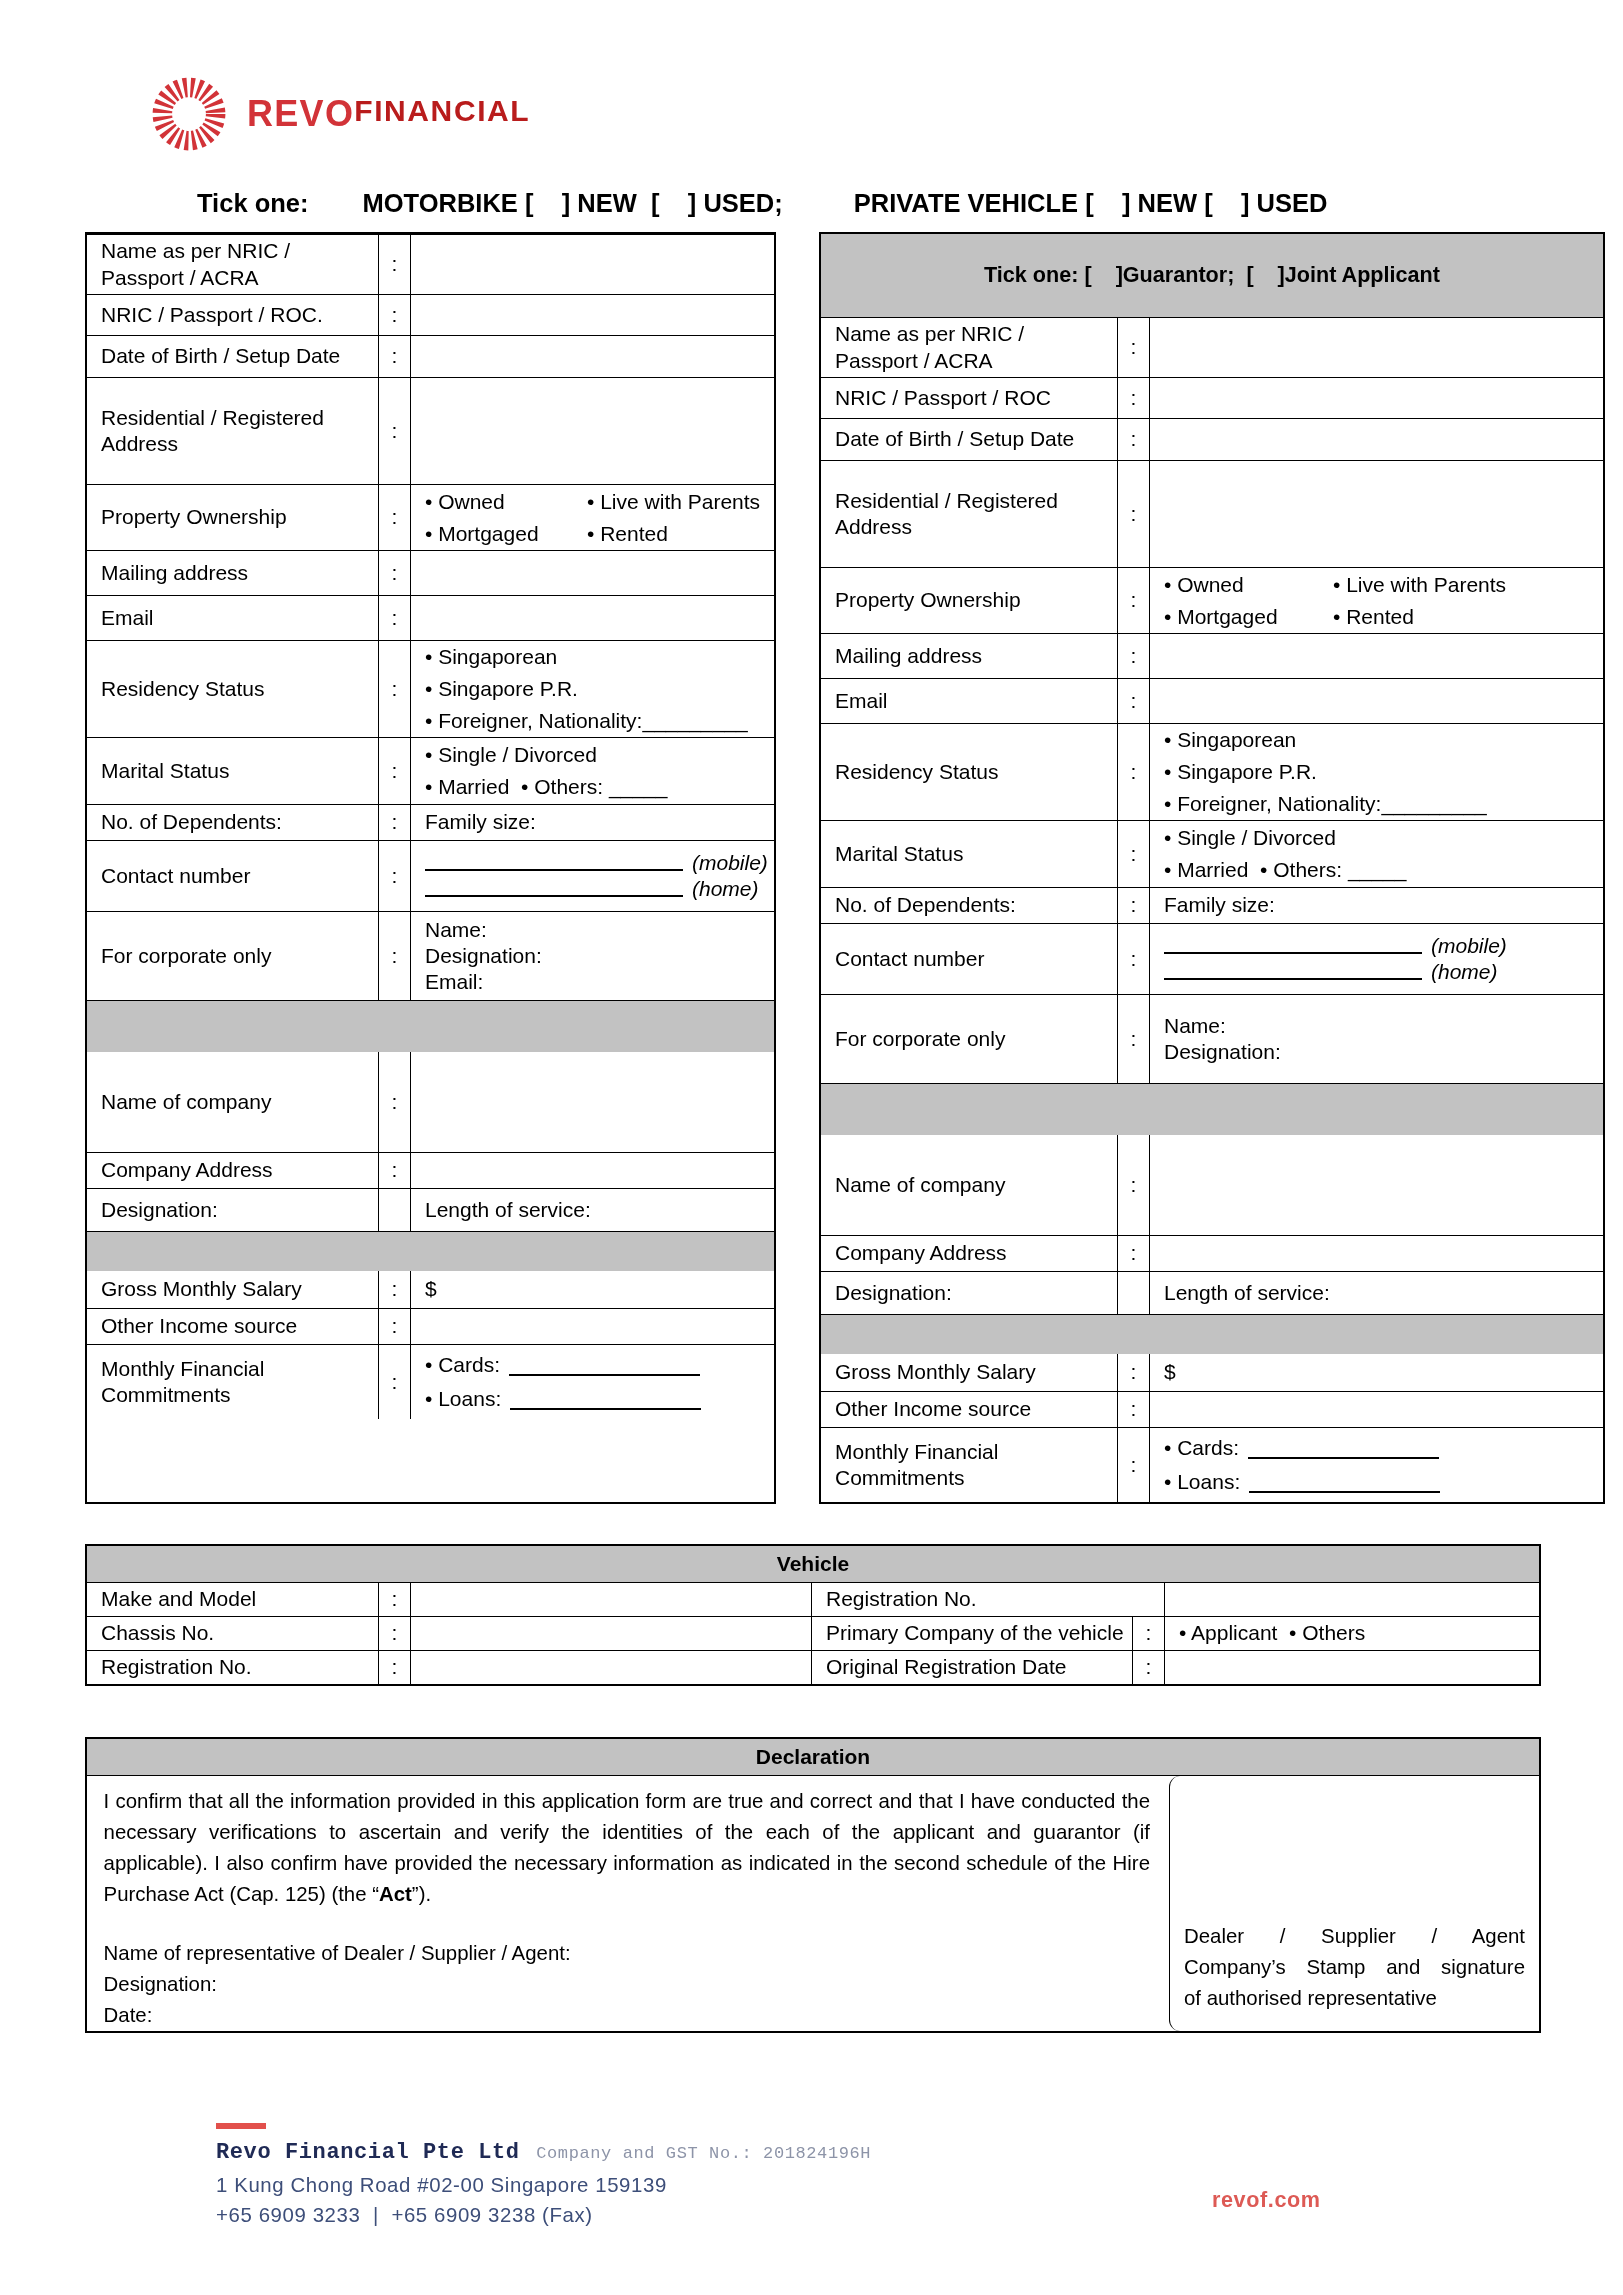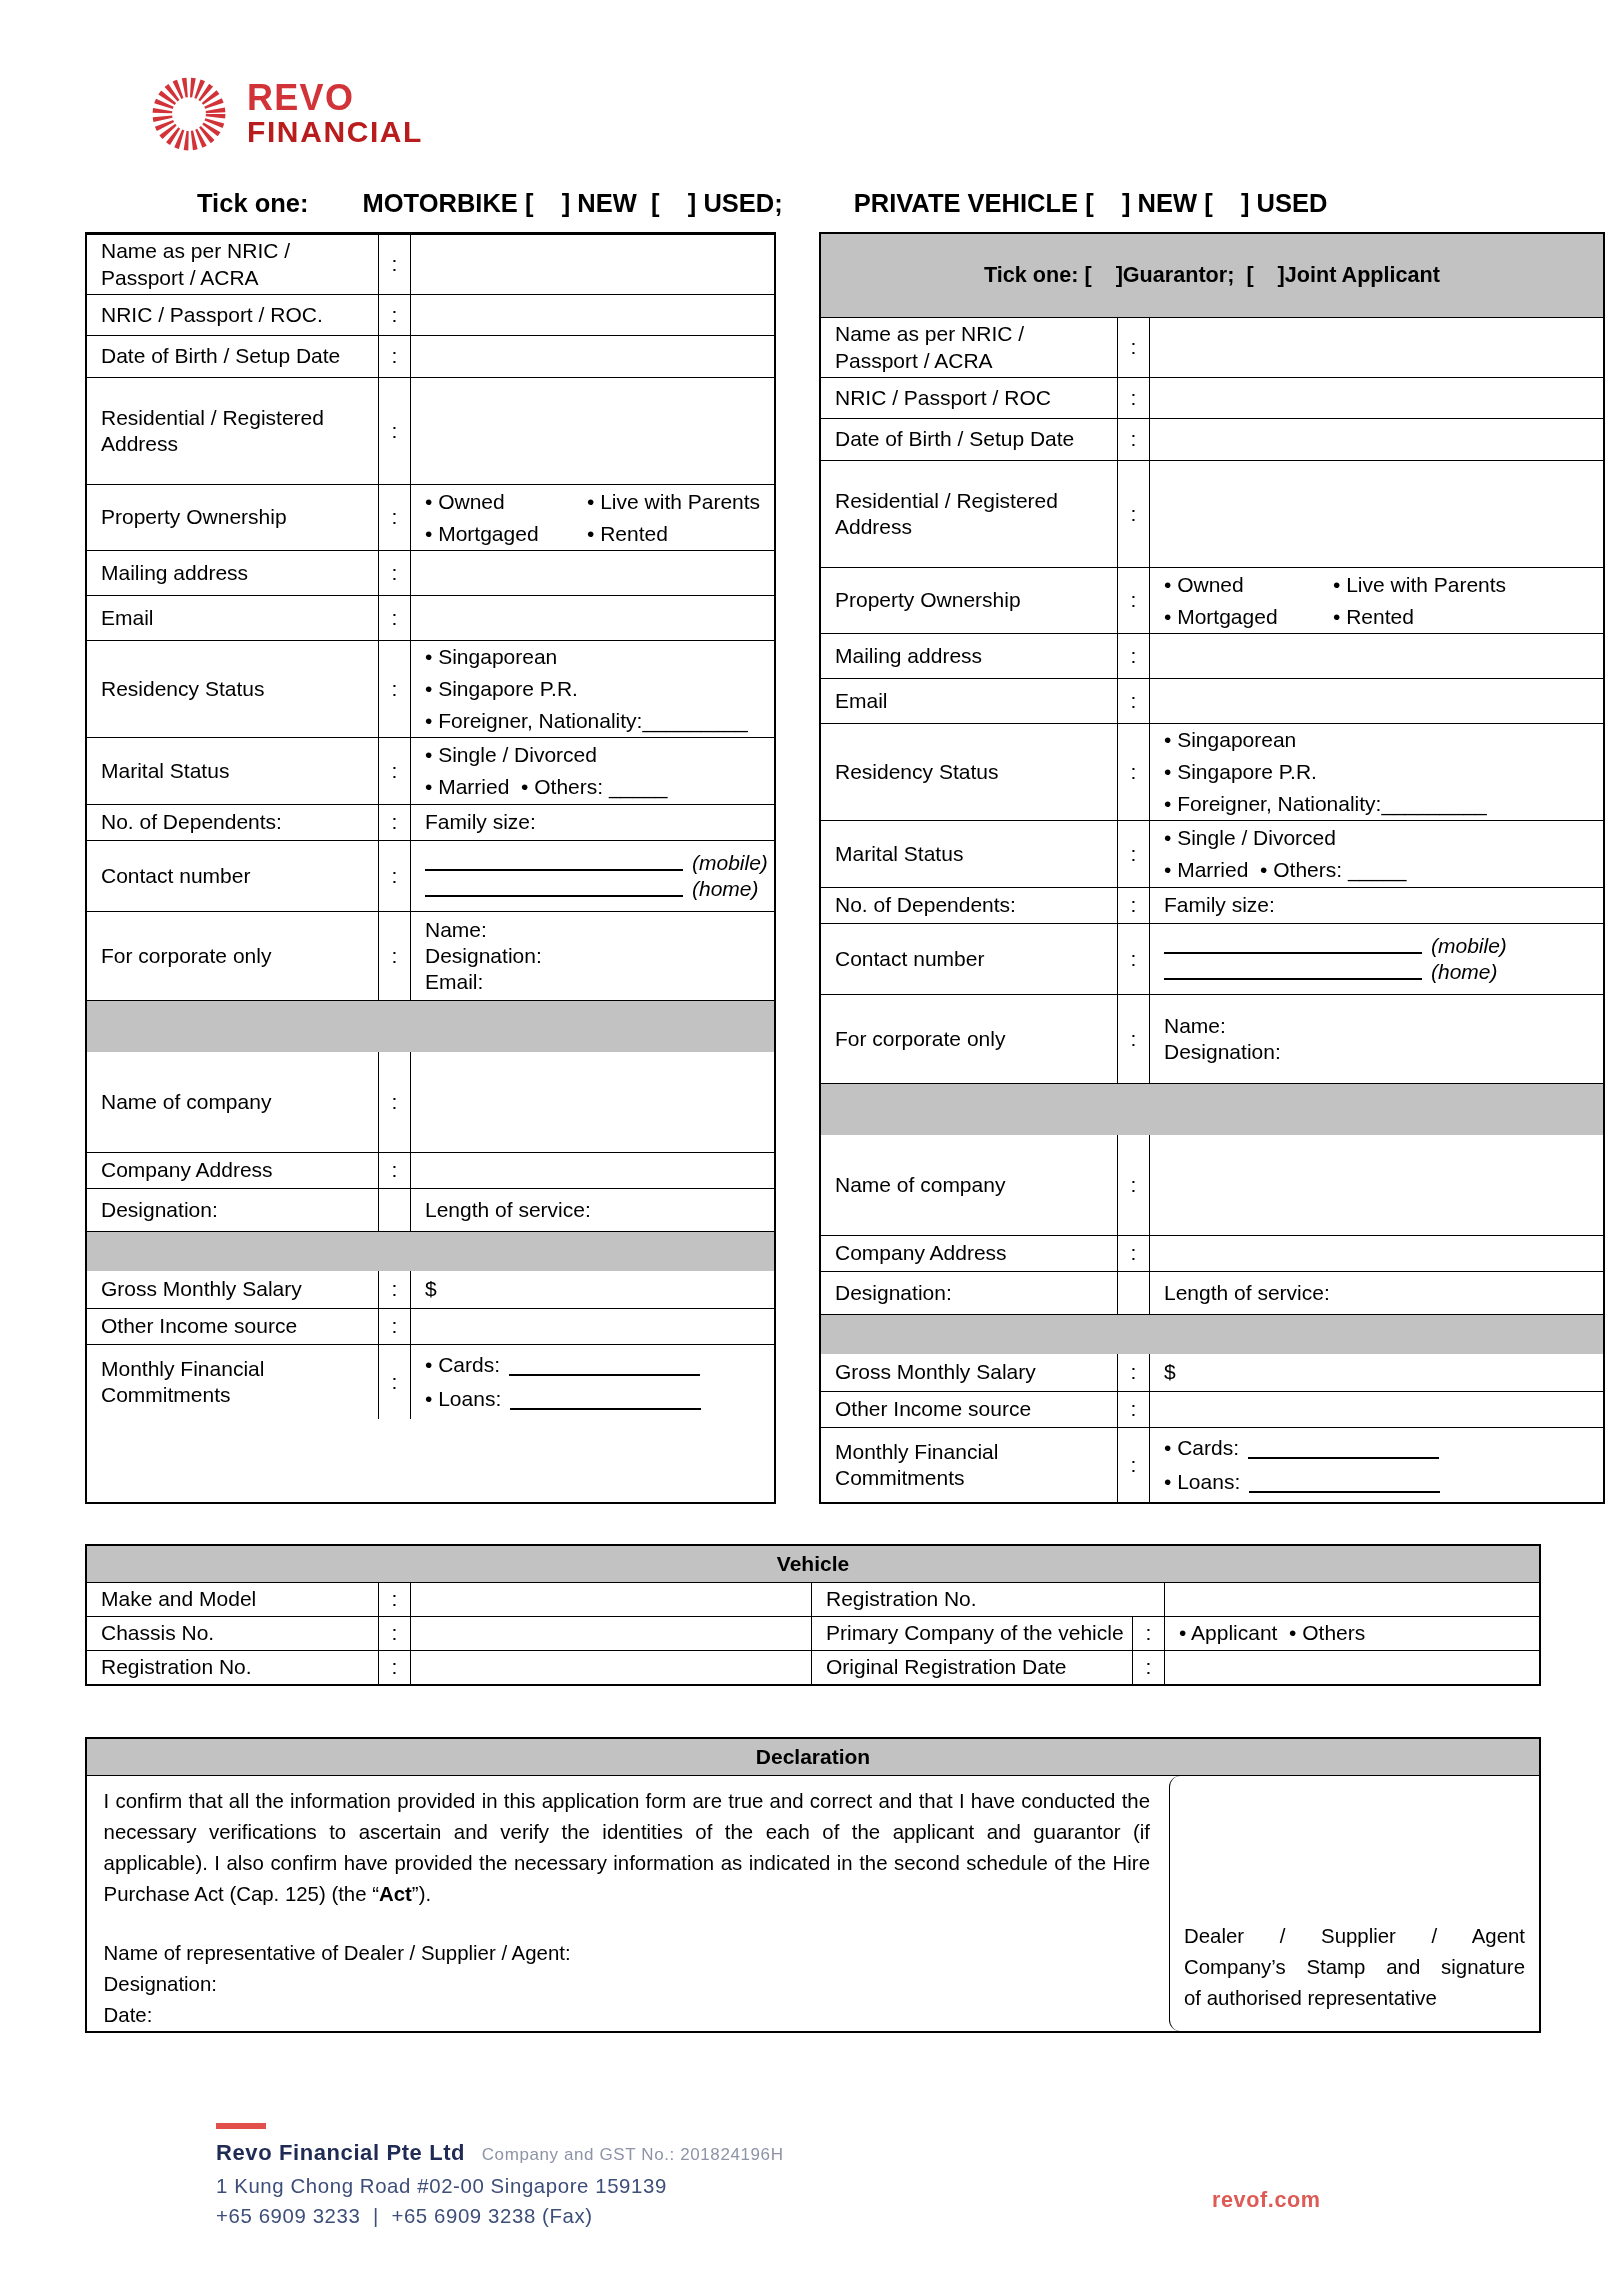--- a/index.html
+++ b/index.html
@@ -5,21 +5,21 @@
   html,body{margin:0;padding:0;background:#fff;}
   .page{
     width:1623px;height:2295px;background:#fff;position:relative;
     font-family:"Liberation Sans", sans-serif;color:#000;overflow:hidden;
   }
   .pre{white-space:pre-wrap;}
 
   
   .logo{margin:75px 0 0 150px;display:flex;align-items:center;gap:19px;}
   .logo-burst{width:78px;height:78px;flex:none;}
-  .logo-text{display:flex;flex-direction:column;line-height:1.02;}
+  .logo-text{display:flex;flex-direction:row;line-height:1.02;}
   .logo-revo{font-size:36px;font-weight:bold;color:#d23338;letter-spacing:1.3px;}
   .logo-fin{font-size:30px;font-weight:bold;color:#b91c1c;letter-spacing:1.6px;}
 
   
   .tickline{margin-top:36px;padding-left:197px;font-weight:bold;font-size:25.5px;white-space:nowrap;}
   .tickline .tl-moto{margin-left:54px;}
   .tickline .tl-priv{margin-left:71px;}
 
   
   .tbl{border:2.5px solid #000;box-sizing:border-box;background:#fff;font-size:21px;line-height:1.25;}
@@ -67,21 +67,21 @@
   .decl-body{display:flex;border-top:1.9px solid #000;}
   .decl-left{width:1082px;flex:none;box-sizing:border-box;padding:10.2px 19px 0 16.6px;height:255px;}
   .decl-right{flex:1;border-left:1.9px solid #000;box-sizing:border-box;padding:145px 14px 0 14px;height:255px;font-size:20.4px;line-height:31px;border-radius:11px;}
   .decl-para{font-size:20.4px;line-height:31px;text-align:justify;}
   .decl-rep{margin-top:28px;font-size:20.4px;line-height:31px;}
   .just-line{text-align:justify;text-align-last:justify;}
 
   
   .footer{margin:90px 0 0 216px;position:relative;width:1318px;}
   .f-dash{width:50px;height:6.4px;background:#e2504c;margin-bottom:10.2px;}
-  .f-line1{display:flex;align-items:baseline;gap:16.6px;}
+  .f-line1{display:flex;align-items:baseline;gap:16.6px;font-family:Liberation Mono, monospace;}
   .f-company{font-size:22px;font-weight:bold;color:#1f2a55;letter-spacing:0.6px;}
   .f-gst{font-size:17px;color:#8d94a8;letter-spacing:0.6px;}
   .f-addr{font-size:20.4px;color:#3d4e79;margin-top:9px;letter-spacing:0.6px;}
   .f-phone{font-size:20.4px;color:#3d4e79;margin-top:7.6px;letter-spacing:0.6px;}
   .f-web{position:absolute;left:996px;top:64px;color:#dd5a55;font-weight:bold;font-size:21.6px;letter-spacing:0.6px;text-decoration:none;}
 </style>
 </head>
 <body>
 
 <div class="page">

